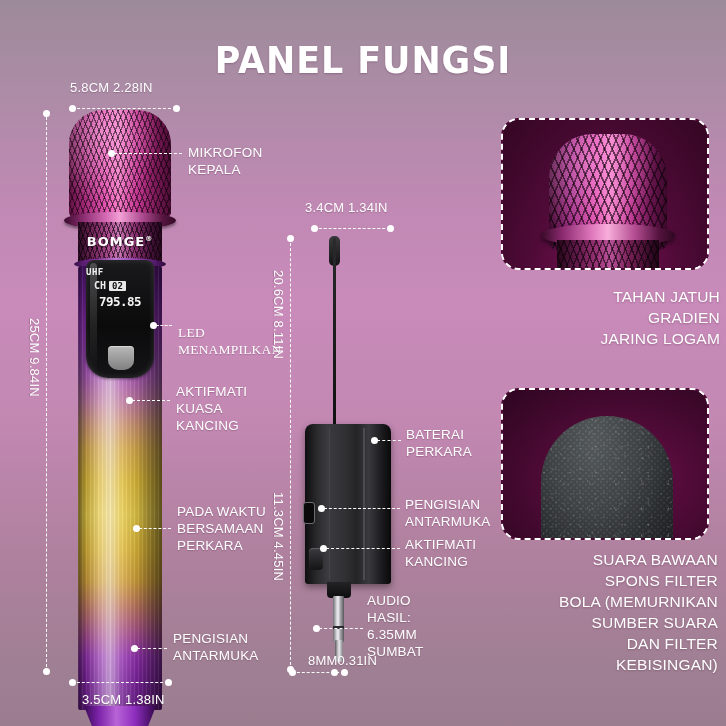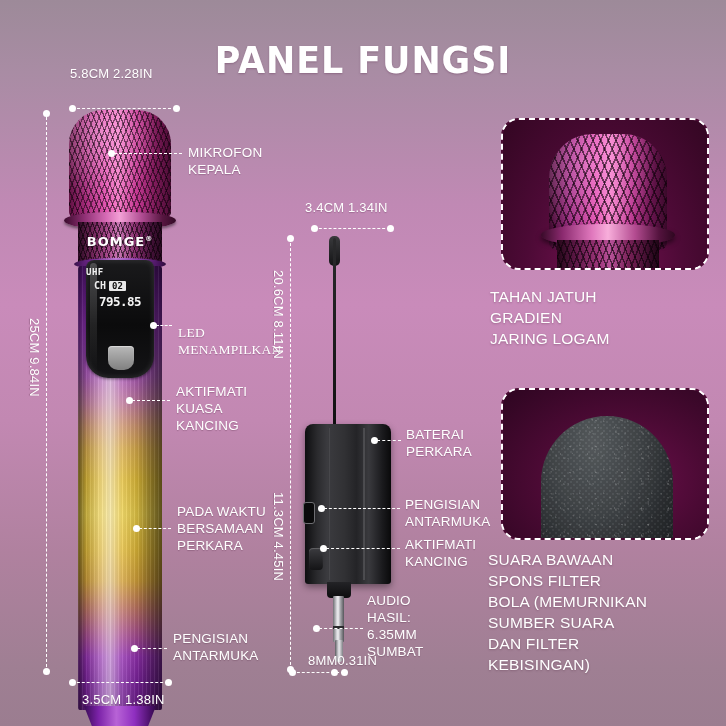--- a/index.html
+++ b/index.html
@@ -293,21 +293,21 @@
     border-radius: 18px;
     overflow:hidden;
     background:#4a0a33;
   }
   #card1{ left:501px; top:118px; width:208px; height:152px; }
   #card2{ left:501px; top:388px; width:208px; height:152px; }
 
   .card-caption{
     position:absolute;
     width:230px;
-    text-align:left;
+    text-align:right;
     color:#ffffff;
     font-size:15.5px;
     line-height:21px;
     white-space:pre-line;
     letter-spacing:.2px;
     text-shadow:0 1px 2px rgba(80,40,65,.35);
   }
   #cap1{ left:490px; top:286px; }
   #cap2{ left:488px; top:549px; }
 
@@ -402,21 +402,21 @@
       <div class="led-uhf">UHF</div>
       <div class="led-chrow">
         <span class="led-ch">CH</span>
         <span class="led-chval">02</span>
       </div>
       <div class="led-freq">795.85</div>
       <div id="power-btn"></div>
     </div>
   </div>
 
-  <div class="dim" style="left:70px; top:66px;">5.8CM  2.28IN</div>
+  <div class="dim" style="left:70px; top:80px;">5.8CM  2.28IN</div>
   <div class="leader" style="left:72px; top:108px; width:104px;"></div>
   <div class="cap" style="left:69px; top:105px;"></div>
   <div class="cap" style="left:173px; top:105px;"></div>
 
   <div class="leader-v" style="left:46px; top:112px; height:560px;"></div>
   <div class="cap" style="left:43px; top:110px;"></div>
   <div class="cap" style="left:43px; top:668px;"></div>
   <div class="dim vert" style="left:42px; top:318px;">25CM  9.84IN</div>
 
   <div class="leader" style="left:72px; top:682px; width:96px;"></div>

